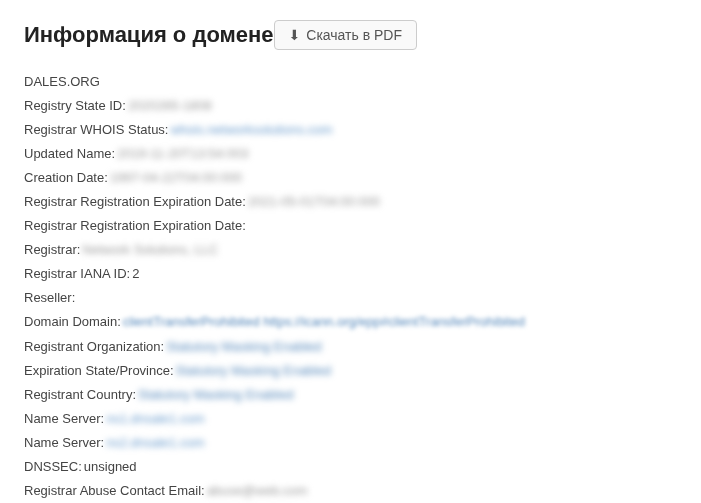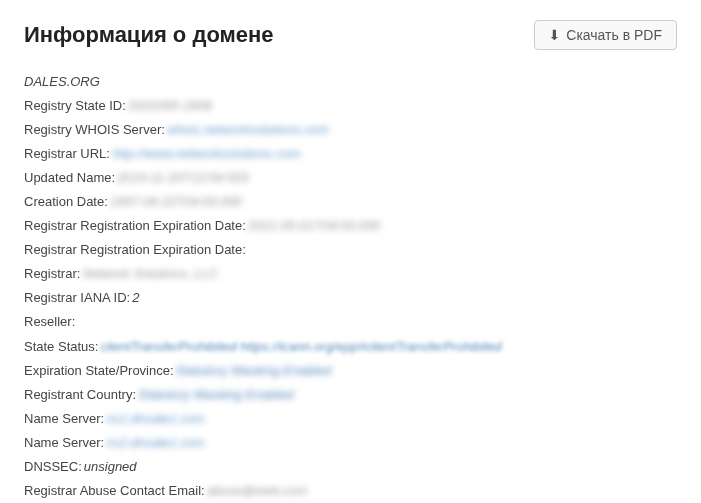--- a/index.html
+++ b/index.html
@@ -7,21 +7,20 @@
       font-family: Arial, sans-serif;
       background: #fff;
       color: #333;
       width: 701px;
       min-height: 503px;
       padding: 20px 24px;
     }
     .header {
       display: flex;
       align-items: center;
-      justify-content: space-between;
       margin-bottom: 20px;
     }
     .page-title {
       font-size: 22px;
       font-weight: bold;
       color: #222;
     }
     .pdf-button {
       display: flex;
       align-items: center;
@@ -48,21 +47,20 @@
       display: flex;
       flex-wrap: wrap;
     }
     .field-label {
       color: #444;
       white-space: nowrap;
       margin-right: 2px;
     }
     .field-value {
       color: #888;
-      font-style: italic;
     }
     .field-value.blurred {
       filter: blur(3px);
       user-select: none;
       color: #999;
     }
     .field-value.link-style {
       color: #6699cc;
       filter: blur(3px);
       user-select: none;
@@ -93,26 +91,22 @@
 
 <div class="info-block" id="info-lines">
 <div class="info-line">
       <span class="field-value clear">DALES.ORG</span>
     </div>
     <div class="info-line">
       <span class="field-label">Registry State ID: </span>
       <span class="field-value blurred">2020265-1808</span>
     </div>
     <div class="info-line">
-      <span class="field-label">Registry WHOIS Server: </span>
+      <span class="field-label">Registrar WHOIS Status: </span>
       <span class="field-value link-style">whois.networksolutions.com</span>
-    </div>
-    <div class="info-line">
-      <span class="field-label">Registrar URL: </span>
-      <span class="field-value link-style">http://www.networksolutions.com</span>
     </div>
     <div class="info-line">
       <span class="field-label">Updated Name: </span>
       <span class="field-value blurred">2019-11-20T13:54:003</span>
     </div>
     <div class="info-line">
       <span class="field-label">Creation Date: </span>
       <span class="field-value blurred">1997-04-22T04:00:000</span>
     </div>
     <div class="info-line">
@@ -127,22 +121,26 @@
       <span class="field-value blurred">Network Solutions, LLC</span>
     </div>
     <div class="info-line">
       <span class="field-label">Registrar IANA ID: </span>
       <span class="field-value clear">2</span>
     </div>
     <div class="info-line">
       <span class="field-label">Reseller: </span>
     </div>
     <div class="info-line">
-      <span class="field-label">State Status: </span>
+      <span class="field-label">Domain Domain: </span>
       <span class="field-value status-blue">clientTransferProhibited https://icann.org/epp#clientTransferProhibited</span>
+    </div>
+    <div class="info-line">
+      <span class="field-label">Registrant Organization: </span>
+      <span class="field-value redacted-name">Statutory Masking Enabled</span>
     </div>
     <div class="info-line">
       <span class="field-label">Expiration State/Province: </span>
       <span class="field-value redacted-name">Statutory Masking Enabled</span>
     </div>
     <div class="info-line">
       <span class="field-label">Registrant Country: </span>
       <span class="field-value redacted-name">Statutory Masking Enabled</span>
     </div>
     <div class="info-line">

